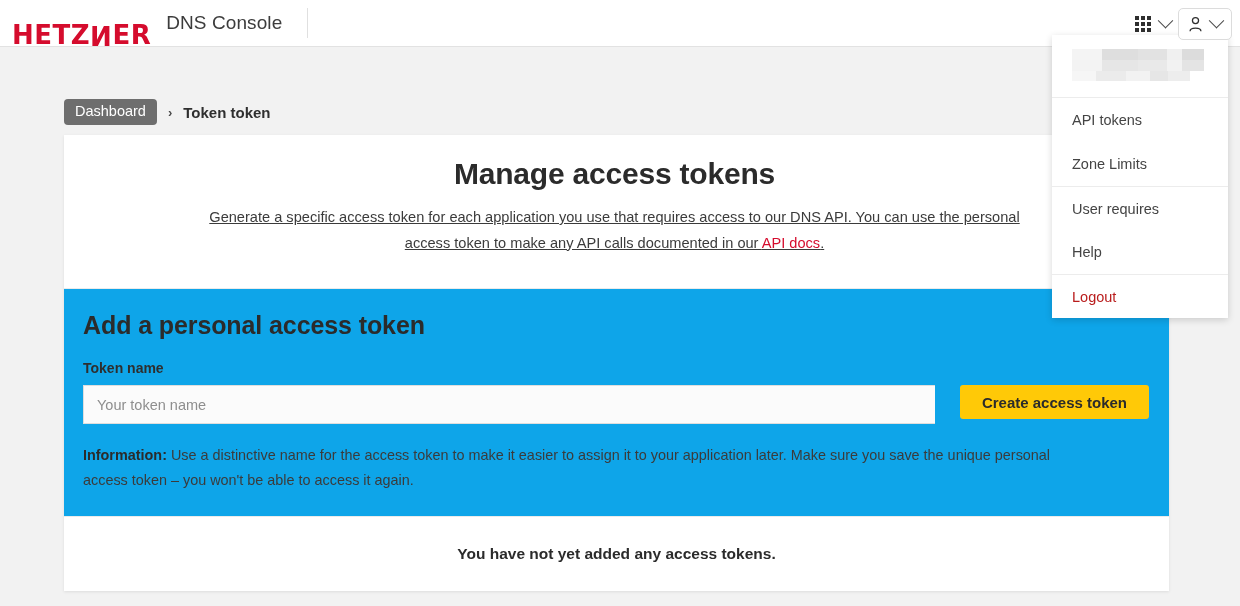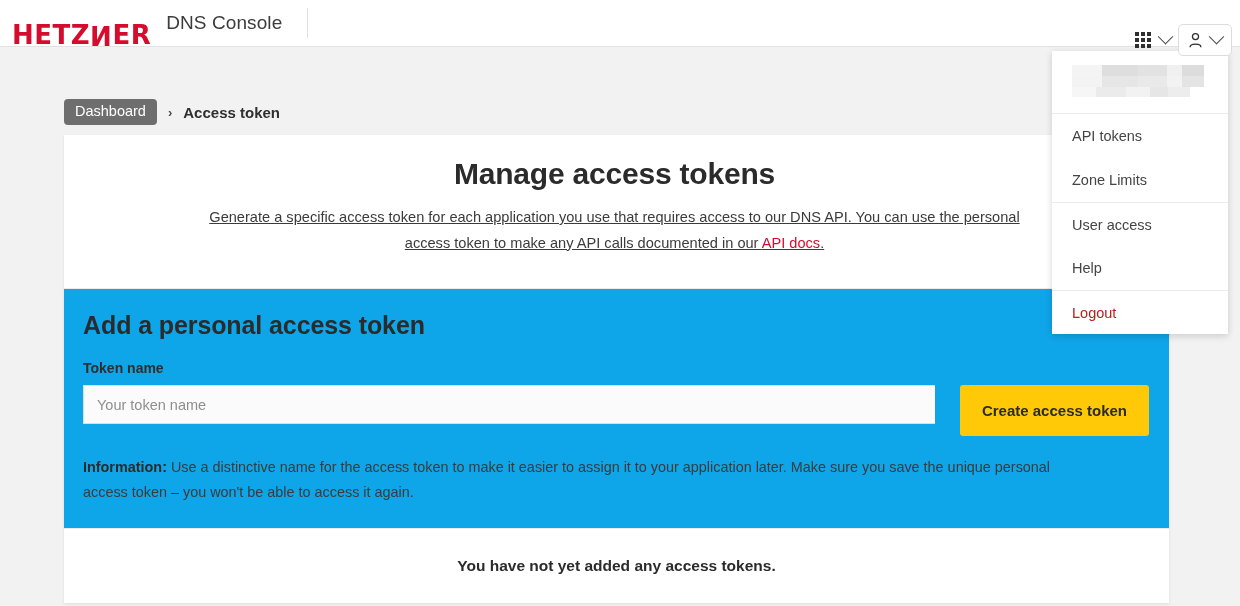--- a/index.html
+++ b/index.html
@@ -50,21 +50,21 @@
   }
   .header-divider {
     width: 1px;
     height: 30px;
     background: #e0e0e0;
     margin-left: 25px;
   }
   .header-right {
     position: absolute;
     right: 8px;
-    top: 16px;
+    top: 0;
     height: 47px;
     display: flex;
     align-items: center;
     gap: 0;
     justify-content: center;
   }
   .grid-btn {
     display: flex;
     align-items: center;
     gap: 9px;
@@ -220,21 +220,21 @@
   .create-btn {
     background: #ffc907;
     border: none;
     color: #2b2b2b;
     font-size: 15px;
     font-weight: 700;
     font-family: "Liberation Sans", sans-serif;
     padding: 0 22px;
     cursor: pointer;
     border-radius: 3px;
-    height: 51px;
+    height: 34px;
     white-space: nowrap;
     margin-left: 25px;
   }
   .info-text {
     margin-top: 19px;
     font-size: 14.4px;
     color: #3b3b3b;
     line-height: 1.7;
     max-width: 1010px;
   }
@@ -315,38 +315,38 @@
           </div>
         </div>
       </div>
       <div class="dd-item">
           <span>API tokens</span>
         </div>
       <div class="dd-item">
           <span>Zone Limits</span>
         </div>
       <div class="dd-item dd-sep">
-          <span>User access</span>
+          <span>User requires</span>
         </div>
       <div class="dd-item">
           <span>Help</span>
         </div>
       <div class="dd-item dd-sep logout">
           <span>Logout</span>
         </div>
     </div>
   </div>
 </div>
 
 <div class="page">
 
   <div class="breadcrumb">
     <span class="crumb-pill">Dashboard</span>
     <span class="crumb-arrow">›</span>
-    <span class="crumb-current">Access token</span>
+    <span class="crumb-current">Token token</span>
   </div>
 
   <div class="card">
 
     <div class="card-top">
       <div class="card-title">Manage access tokens</div>
       <div class="card-desc">
         <span>Generate a specific access token for each application you use that requires access to our DNS API. You can use the personal access token to make any API calls documented in our </span><a class="link-red" href="#">API docs</a><span>.</span>
       </div>
     </div>

